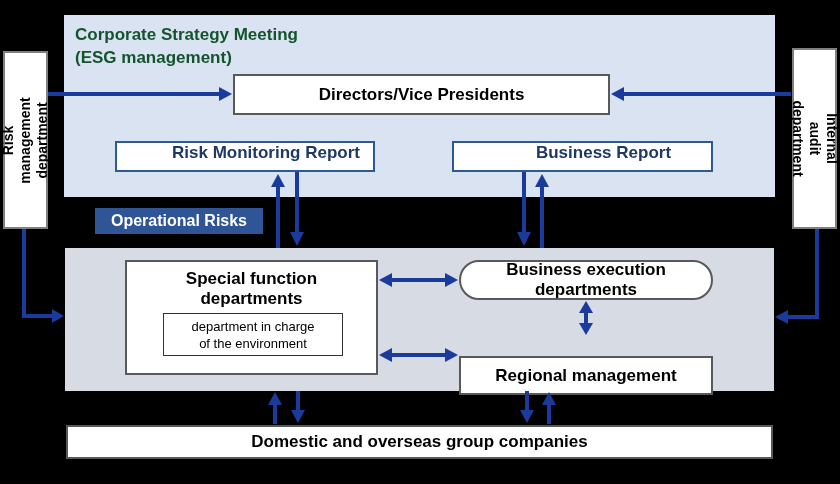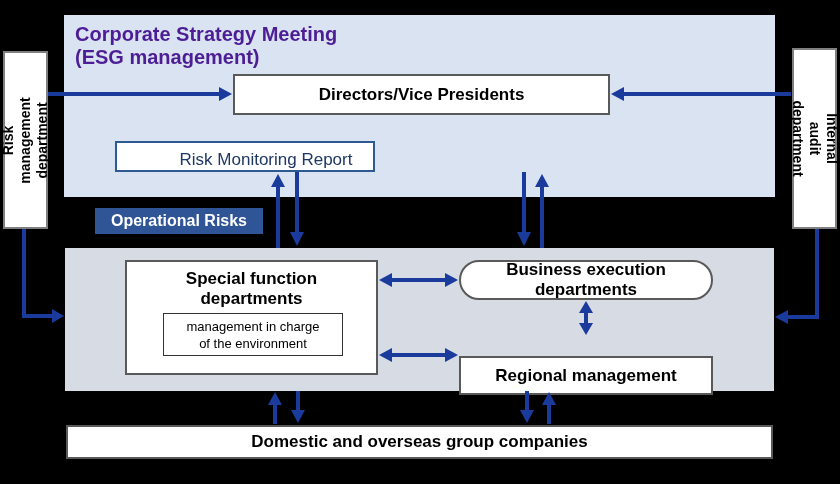--- a/index.html
+++ b/index.html
@@ -7,32 +7,32 @@
     position:relative;width:840px;height:484px;overflow:hidden;
     background:var(--canvas_bg,#000);
     font-family:"Liberation Sans",sans-serif;
     -webkit-font-smoothing:antialiased;
   }
   .abs{position:absolute;box-sizing:border-box;}
   .panel{background:var(--top_panel_bg,#dae3f2);}
   .panel.lower{background:var(--lower_panel_bg,#d6dbe4);}
   .ml{white-space:pre-line;}
   .panel-title{
-    font-size:20px;font-weight:bold;color:#4c1d95;line-height:23px;
+    font-size:17px;font-weight:bold;color:#14532d;line-height:23px;
   }
   .whitebox{
     background:#fff;border:2px solid var(--box_border,#595959);
     display:flex;align-items:center;justify-content:center;
     text-align:center;color:#000;
   }
   .big-label{font-size:17px;font-weight:bold;line-height:20px;}
   .reportbox{
     background:#fff;border:2px solid var(--report_border,#2e5a94);
-    display:flex;align-items:flex-end;justify-content:center;
-    font-size:17px;font-weight:normal;color:var(--report_text,#1f3864);padding-left:42px;
+    display:flex;align-items:flex-start;justify-content:center;
+    font-size:17px;font-weight:bold;color:var(--report_text,#1f3864);padding-left:42px;
   }
   .riskbadge{
     display:flex;align-items:center;justify-content:center;
     color:#fff;font-size:16px;font-weight:bold;
   }
   .sidebox{
     background:#fff;border:2px solid var(--side_border,#7f7f7f);
     display:flex;align-items:center;justify-content:center;overflow:visible;
   }
   .sidebox .vtext{
@@ -64,20 +64,23 @@
   <div class="abs panel lower" style="left:65px;top:248px;width:709px;height:143px;"></div>
 
   <div class="abs whitebox big-label" style="left:233px;top:74px;width:377px;height:41px;">
     <span>Directors/Vice Presidents</span>
   </div>
 
   <div class="abs reportbox" style="left:115px;top:141px;width:260px;height:31px;">
     <span>Risk Monitoring Report</span>
   </div>
 
+  <div class="abs reportbox" style="left:452px;top:141px;width:261px;height:31px;">
+    <span>Business Report</span>
+  </div>
 
   <div class="abs riskbadge" style="left:95px;top:208px;width:168px;height:26px;background:var(--operational_risks_bg,#2f5597);">
     <span>Operational Risks</span>
   </div>
 
 
   <div class="abs sidebox" style="left:3px;top:51px;width:45px;height:178px;">
     <span class="vtext rot-ccw">Risk management
 department</span>
   </div>
@@ -86,21 +89,21 @@
     <span class="vtext rot-cw">Internal audit
 department</span>
   </div>
 
   <div class="abs whitebox" style="left:125px;top:260px;width:253px;height:115px;align-items:flex-start;">
     <div class="big-label ml sf-title">Special function
 departments</div>
   </div>
 
   <div class="abs envbox ml" style="left:163px;top:313px;width:180px;height:43px;">
-    <span class="ml">management in charge
+    <span class="ml">department in charge
 of the environment</span>
   </div>
 
   <div class="abs whitebox" style="left:459px;top:260px;width:254px;height:40px;border-radius:20px;">
     <span class="big-label ml">Business execution
 departments</span>
   </div>
 
   <div class="abs whitebox" style="left:459px;top:356px;width:254px;height:39px;">
     <span class="big-label">Regional management</span>

